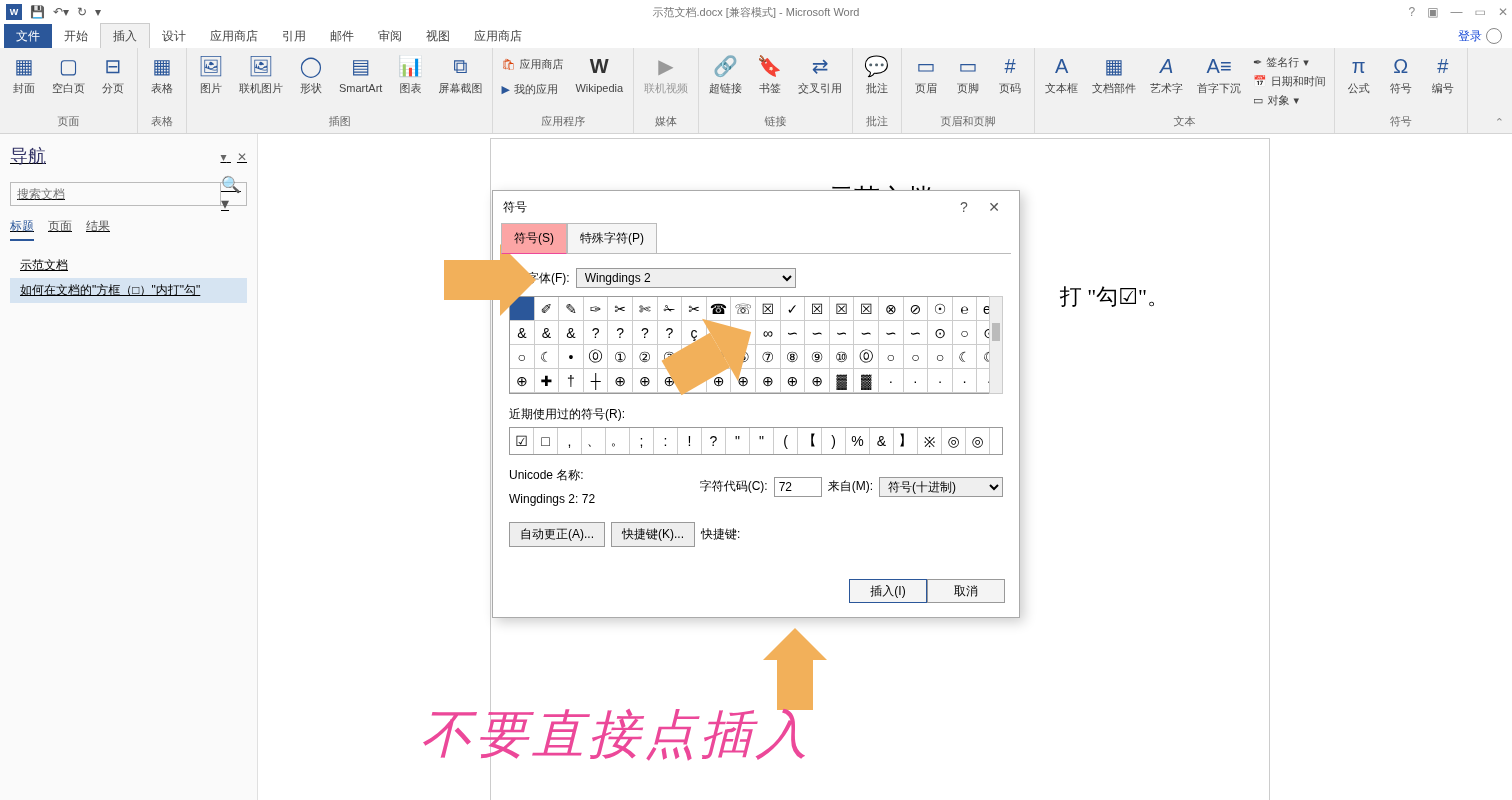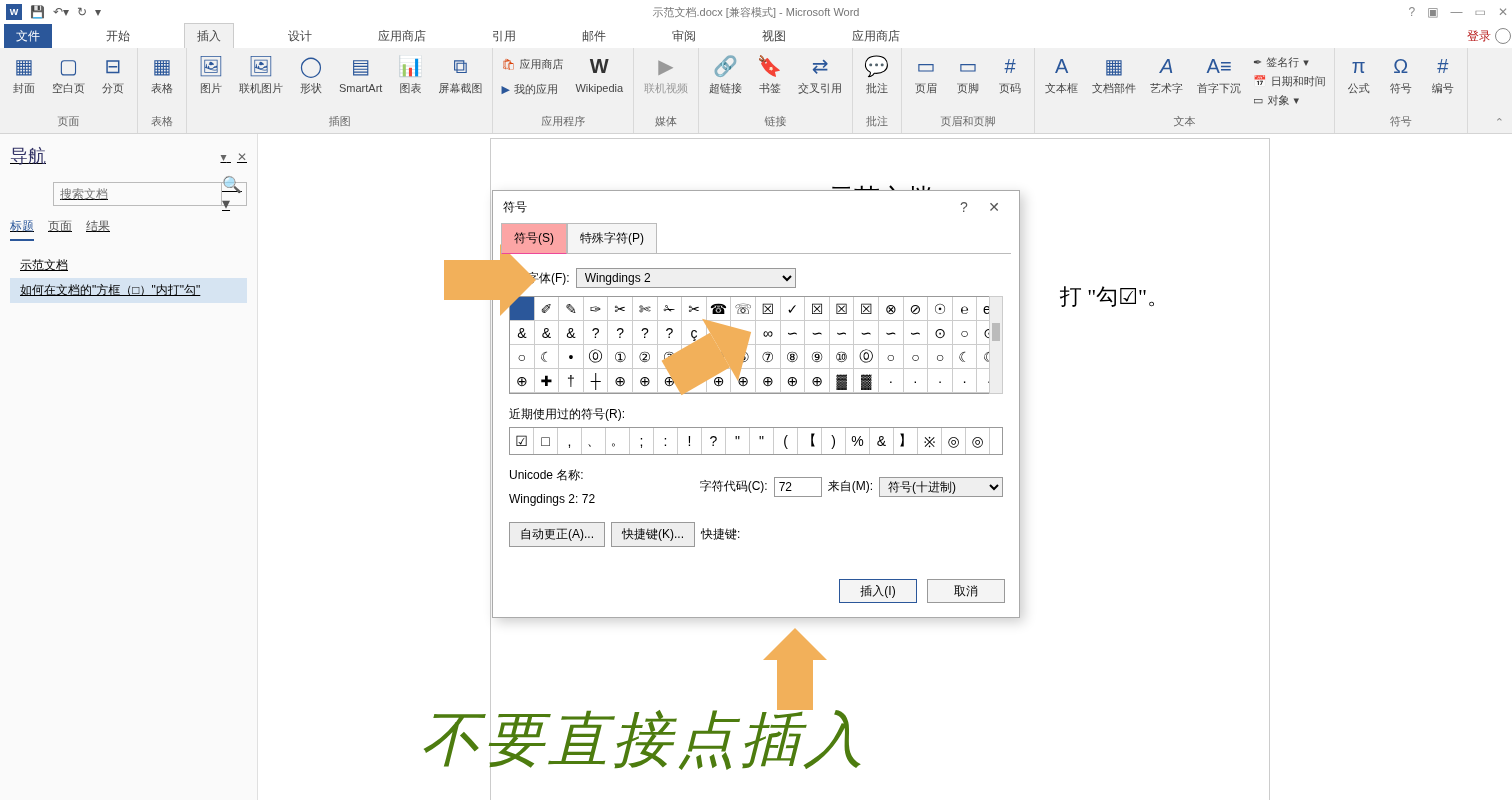--- a/index.html
+++ b/index.html
@@ -8,44 +8,44 @@
 
 .titlebar { height: 24px; background: #fff; display: flex; align-items: center; font-size: 11px; position: relative; }
 .titlebar .qat { display: flex; align-items: center; gap: 8px; padding-left: 6px; }
 .titlebar .qat-icon { width: 16px; height: 16px; background: #2b579a; display: inline-flex; align-items: center; justify-content: center; color: #fff; font-size: 9px; font-weight: bold; }
 .titlebar .qi { color: #555; font-size: 12px; cursor: pointer; }
 .titlebar .title { position: absolute; left: 50%; transform: translateX(-50%); color: #777; }
 .titlebar .winbtns { position: absolute; right: 4px; display: flex; gap: 12px; color: #888; font-size: 12px; }
 .titlebar .winbtns span { cursor: pointer; }
 
 
-.ribbon-tabs { height: 24px; display: flex; align-items: center; font-size: 12px; padding-left: 4px; position: relative; gap: 42px; }
+.ribbon-tabs { height: 24px; display: flex; align-items: center; font-size: 12px; padding-left: 4px; position: relative; }
 .ribbon-tabs .tab { padding: 4px 12px; color: #444; cursor: pointer; }
 .ribbon-tabs .tab.file { background: #2b579a; color: #fff; }
 .ribbon-tabs .tab.active { border: 1px solid #ccc; border-bottom: 1px solid #f1f1f1; background: #f1f1f1; }
-.ribbon-tabs .login { position: absolute; right: 1px; color: #b91c1c; }
+.ribbon-tabs .login { position: absolute; right: 10px; color: #1d4ed8; }
 .ribbon-tabs .login::after { content: ""; display: inline-block; width: 14px; height: 14px; border: 1px solid #888; border-radius: 50%; margin-left: 4px; vertical-align: middle; }
 
 
 .ribbon { height: 86px; background: #f1f1f1; border-bottom: 1px solid #d4d4d4; display: flex; font-size: 11px; position: relative; }
 .rgroup { display: flex; flex-direction: column; border-right: 1px solid #d9d9d9; padding: 2px 6px; }
 .rgroup .items { display: flex; flex: 1; align-items: flex-start; gap: 6px; }
 .rgroup .glabel { text-align: center; color: #666; font-size: 11px; padding-bottom: 2px; }
 .ritem { display: flex; flex-direction: column; align-items: center; gap: 2px; cursor: pointer; padding: 2px 4px; min-width: 34px; }
 .ritem .ricon { width: 28px; height: 28px; display: flex; align-items: center; justify-content: center; font-size: 20px; color: #2b579a; }
 .ritem .rlbl { color: #444; text-align: center; line-height: 1.2; white-space: nowrap; }
 .ritem-sm { display: flex; align-items: center; gap: 4px; cursor: pointer; padding: 1px 2px; font-size: 11px; color: #444; }
 .collapse-caret { position: absolute; right: 8px; bottom: 4px; color: #888; cursor: pointer; }
 
 
 .navpane { position: absolute; left: 0; top: 134px; width: 258px; bottom: 0; border-right: 1px solid #e0e0e0; background: #fafafa; padding: 10px; text-decoration: underline; }
 .navpane .navhead { display: flex; align-items: center; justify-content: space-between; }
 .navpane h3 { color: #336; font-size: 18px; font-weight: normal; }
 .navpane .navclose { color: #666; font-size: 12px; cursor: pointer; }
-.navpane .navsearch { margin-top: 14px; display: flex; border: 1px solid #bbb; height: 24px; margin-left: 43px; }
+.navpane .navsearch { margin-top: 14px; display: flex; border: 1px solid #bbb; height: 24px; }
 .navpane .navsearch input { flex: 1; border: none; padding: 0 6px; font-size: 12px; background: transparent; }
 .navpane .navsearch .sbtn { width: 26px; border-left: 1px solid #bbb; display: flex; align-items: center; justify-content: center; color: #555; cursor: pointer; }
 .navpane .navtabs { display: flex; gap: 14px; margin-top: 12px; font-size: 12px; }
 .navpane .navtabs span { color: #555; cursor: pointer; padding-bottom: 4px; }
 .navpane .navtabs span.act { color: #2b579a; border-bottom: 2px solid #2b579a; }
 .navpane .navitems { margin-top: 12px; font-size: 12px; }
 .navpane .navitems div { padding: 4px 10px; cursor: pointer; }
 .navpane .navitems .sel { background: #d6e4f2; }
 
 
@@ -64,32 +64,32 @@
 .dialog .dlgtabs span.act { background: #fca5a5; border-bottom: 1px solid #ec4899; position: relative; z-index: 2; }
 .dialog .dlgbody { border-top: 1px solid #bbb; margin: -1px 8px 0; padding: 14px 8px; }
 .row { display: flex; align-items: center; gap: 6px; margin-bottom: 8px; }
 .row label { white-space: nowrap; }
 .row select, .row input[type=text] { border: 1px solid #999; height: 20px; padding: 0 4px; font-size: 12px; }
 .symgrid { border: 1px solid #999; display: grid; grid-template-columns: repeat(20,1fr); position: relative; }
 .symgrid .cell { height: 24px; border-right: 1px solid #ccc; border-bottom: 1px solid #ccc; display: flex; align-items: center; justify-content: center; font-size: 14px; cursor: pointer; }
 .symgrid .cell.sel { background: #2b579a; color: #fff; }
 .recent { display: flex; border: 1px solid #999; }
 .recent .cell { width: 24px; height: 26px; border-right: 1px solid #ccc; display: flex; align-items: center; justify-content: center; font-size: 14px; cursor: pointer; }
-.dlgbtns { display: flex; justify-content: flex-end; gap: 10px; padding: 10px 14px 14px; }
+.dlgbtns { display: flex; justify-content: flex-end; gap: 0; padding: 10px 14px 14px; }
 .dlgbtns button { width: 78px; height: 24px; border: 1px solid #999; background: #f4f4f4; cursor: pointer; font-size: 12px; }
 .dlgbtns button.primary { border: 1px solid #2b579a; }
 .smbtn { border: 1px solid #999; background: #eee; padding: 3px 10px; cursor: pointer; font-size: 12px; }
 
 
 .arrow { position: absolute; width: 0; height: 0; }
 .arrow.right::before { content: ""; position: absolute; left: -56px; top: -20px; width: 56px; height: 40px; background: #f2b05a; }
 .arrow.right::after { content: ""; position: absolute; border: 36px solid transparent; border-left: 36px solid #f2b05a; top: -36px; }
 .arrow.down::before { content: ""; position: absolute; top: -50px; left: -18px; width: 36px; height: 50px; background: #f2b05a; }
 .arrow.down::after { content: ""; position: absolute; border: 32px solid transparent; border-top: 32px solid #f2b05a; left: -32px; }
-.bigtext { position: absolute; font-family: "KaiTi","STKaiti",serif; font-style: italic; color: #4d7c0f; font-size: 60px; letter-spacing: 4px; }
+.bigtext { position: absolute; font-family: "KaiTi","STKaiti",serif; font-style: italic; color: #ec4899; font-size: 52px; letter-spacing: 4px; }
 </style>
 </head>
 <body>
 
 <div class="titlebar">
   <div class="qat">
     <span class="qat-icon">W</span>
     <span class="qi">💾</span>
     <span class="qi">↶▾</span>
     <span class="qi">↻</span>

